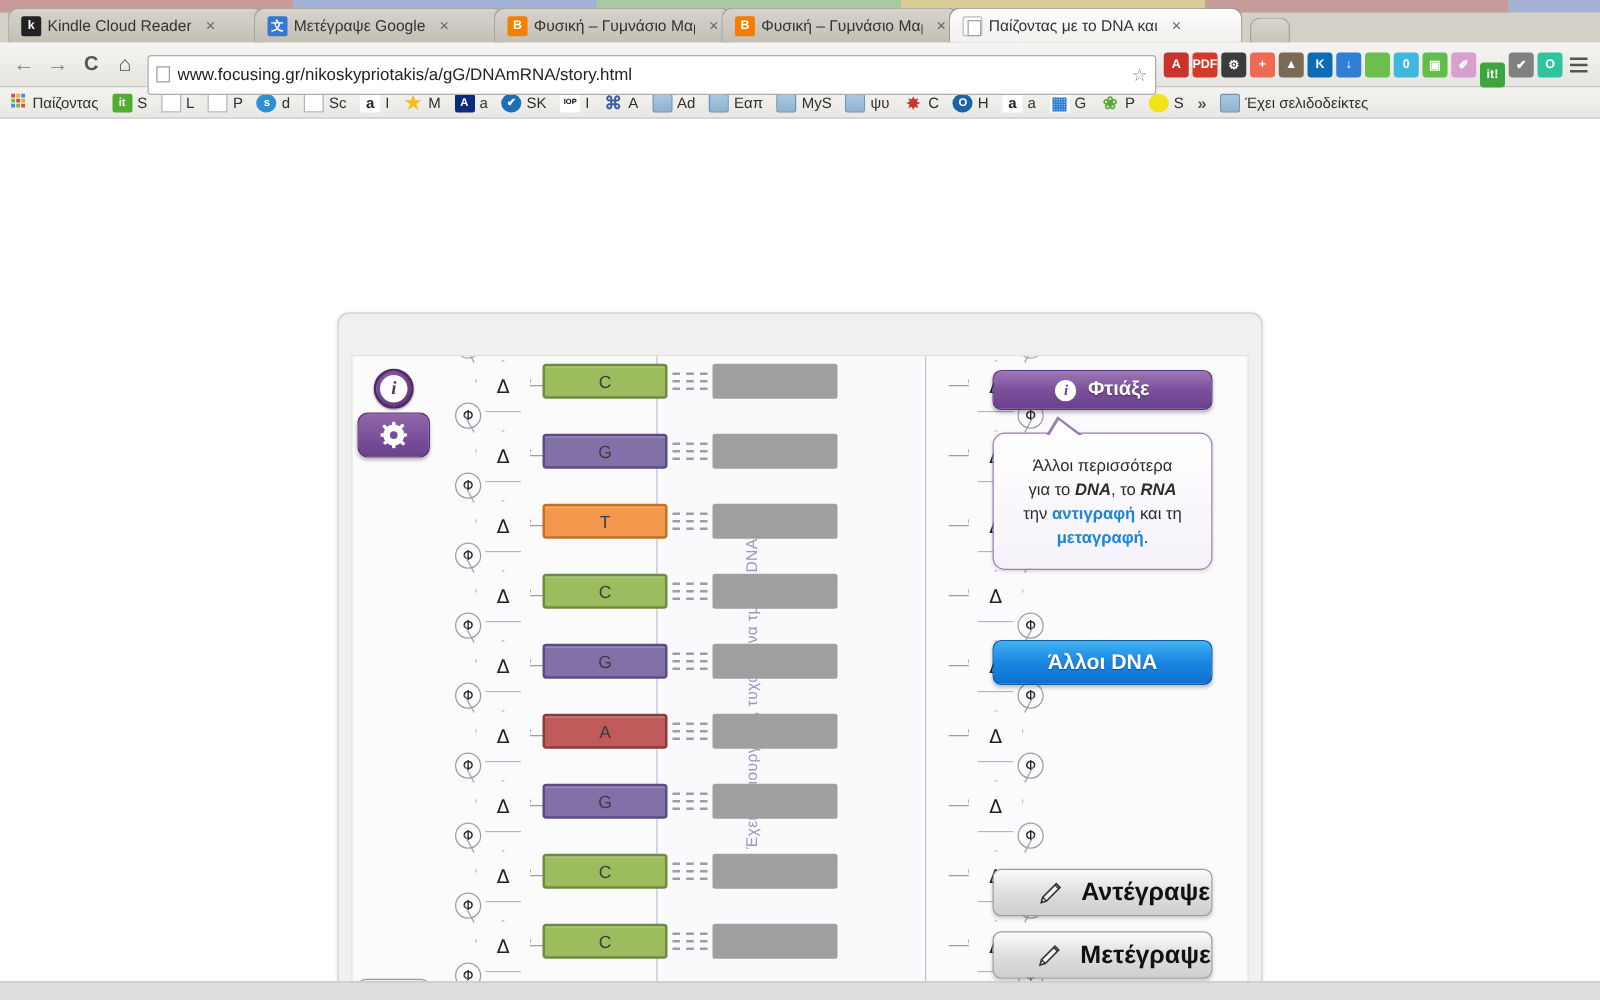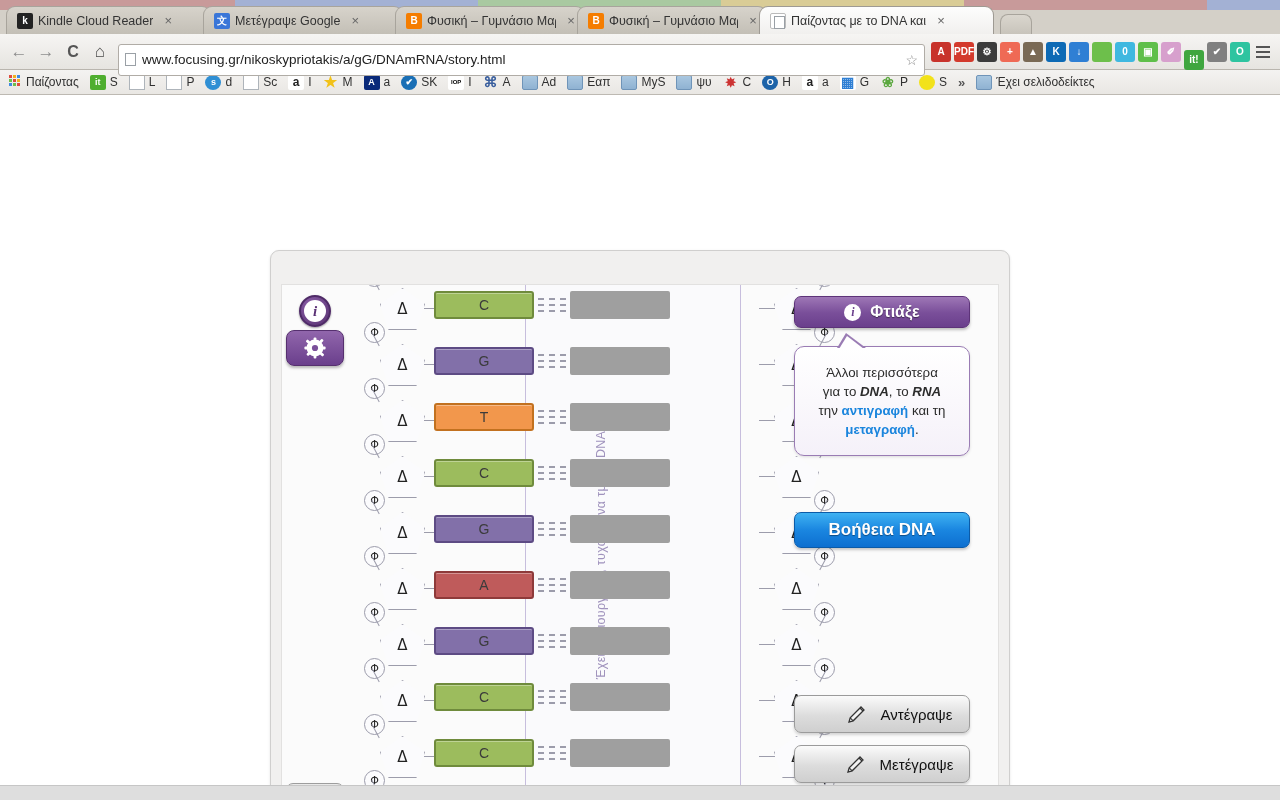--- a/index.html
+++ b/index.html
@@ -424,21 +424,21 @@
     text-shadow:0 1px 1px rgba(0,0,0,.4);
     box-shadow:0 2px 3px rgba(0,0,0,.22);
   }
   .btn-gray {
     position:absolute; left:0;
     width:176px; height:38px;
     border-radius:7px;
     background:linear-gradient(to bottom,#fbfbfb,#dcdcdc 55%,#cfcfcf);
     border:1px solid #9b9b9b;
     display:flex; align-items:center; justify-content:center; gap:12px;
-    font-size:15px; font-weight:normal; color:#111;
+    font-size:20px; font-weight:bold; color:#111;
     box-shadow:0 2px 3px rgba(0,0,0,.16);
     padding-left:33px;
   }
   .btn-gray.b1 { top:406px; }
   .btn-gray.b2 { top:456px;align-items:center; }
 
   .scroll-h {
     position:absolute;
     left:0; right:0; bottom:0;
     height:15px;
@@ -910,21 +910,21 @@
           <div class="callout">
             <div class="ctext">
               <span>Άλλοι περισσότερα</span><br>
               <span>για το </span><b>DNA</b><span>, το </span><b>RNA</b><br>
               <span>την </span><a href="#">αντιγραφή</a><span> και τη</span><br>
               <a href="#">μεταγραφή</a><span>.</span>
             </div>
           </div>
 
           <div class="btn-blue">
-            <span>Βοήθεια DNA</span>
+            <span>Άλλοι DNA</span>
           </div>
 
           <div class="btn-gray b1">
             <svg width="24" height="24" viewBox="0 0 24 24">
               <path d="M4 20l1.2-4.2L16 5l3 3L8.2 18.8 4 20z" fill="#f2f2f2" stroke="#333" stroke-width="1.3"></path>
               <path d="M15 6l3 3" stroke="#333" stroke-width="1.3"></path>
               <path d="M5.2 15.8l3 3" stroke="#333" stroke-width="1.1"></path>
             </svg>
             <span>Αντέγραψε</span>
           </div>

